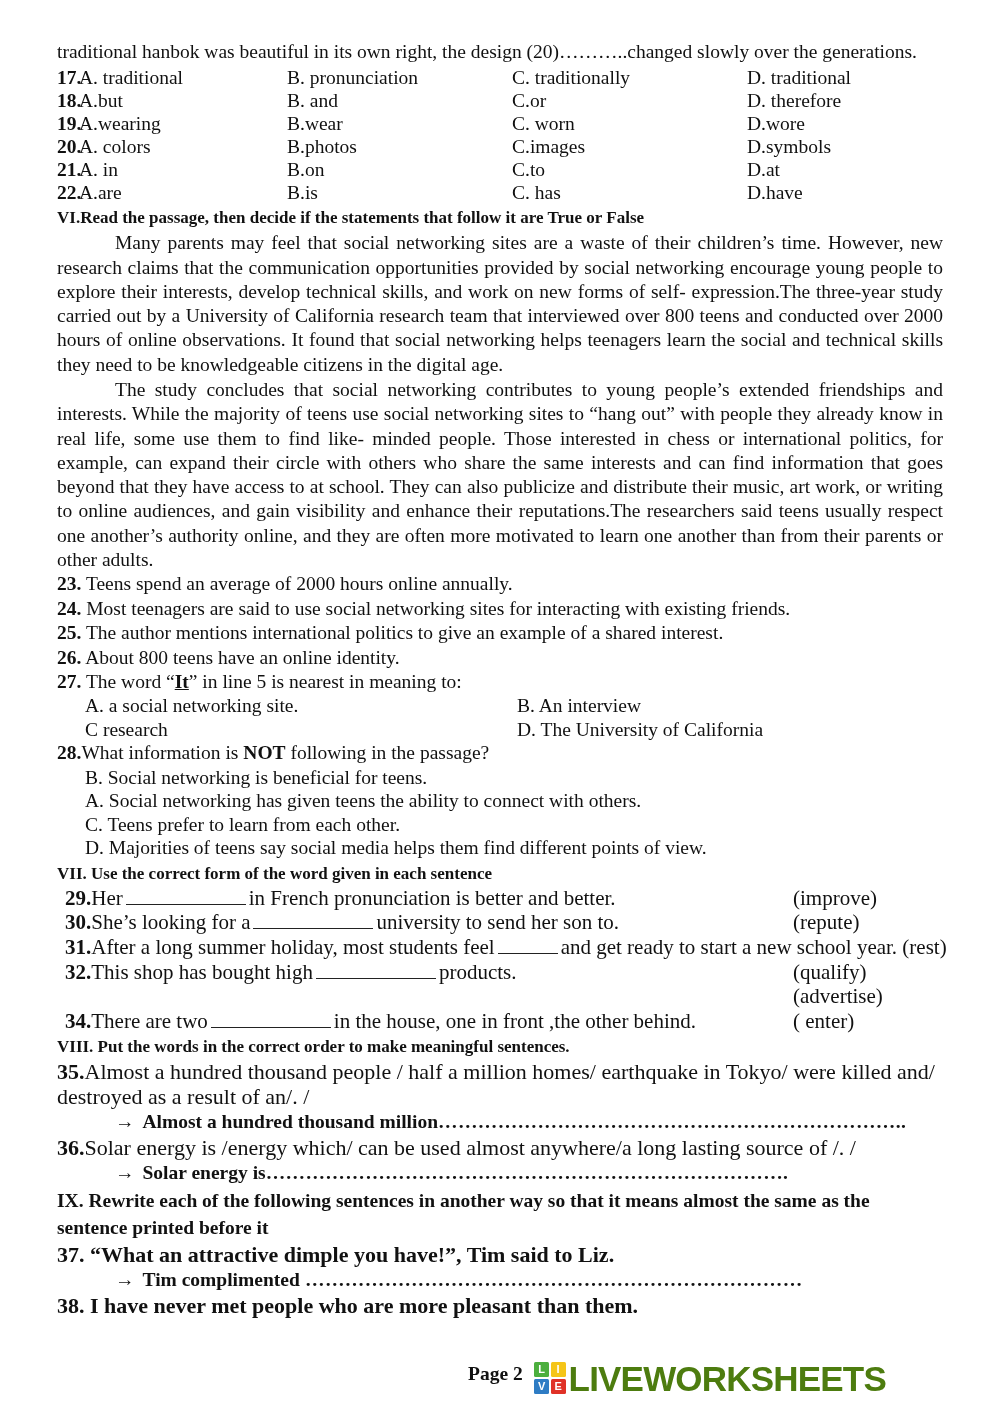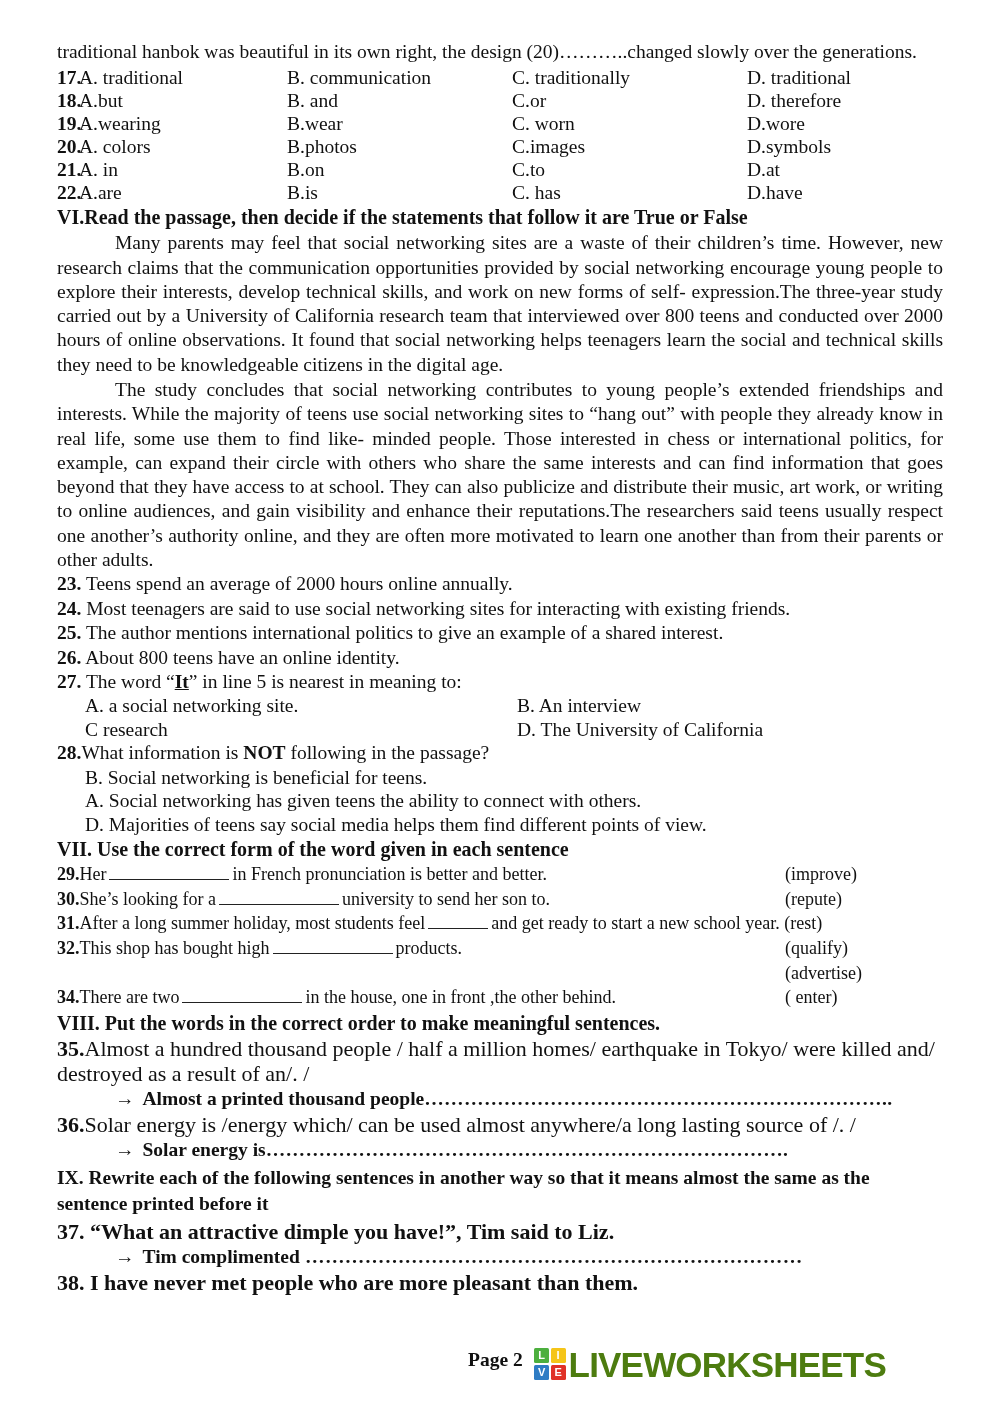--- a/index.html
+++ b/index.html
@@ -47,21 +47,21 @@
   }
   .col-num  { width: 22px; }
   .col-a    { width: 208px; }
   .col-b    { width: 225px; }
   .col-c    { width: 235px; }
   .col-d    { width: auto; }
   .qnum { font-weight: bold; }
   
   .section-head {
     font-weight: bold;
-    font-size: 20px;
+    font-size: 17px;
     line-height: 25px;
     margin: 1px 0 0 0;
   }
   .section-head-wrap {
     font-weight: bold;
     font-size: 19.5px;
     line-height: 26.5px;
     margin: 2px 0 1px 0;
   }
   
@@ -99,24 +99,25 @@
     position: relative;
     font-size: 19.5px;
     line-height: 23.5px;
     height: 23.5px;
   }
   .two-col-opts .left { position: absolute; left: 28px; top: 0; white-space: nowrap; }
   .two-col-opts .right { position: absolute; left: 460px; top: 0; white-space: nowrap; }
   
   .wf-row {
     position: relative;
-    font-size: 18px;
+    font-size: 21px;
     line-height: 24.6px;
     height: 24.6px;
     white-space: nowrap;
+    margin-left: 8px;
   }
   .wf-row .wf-sentence { display: inline; }
   .wf-row .wf-hint {
     position: absolute;
     left: 728px;
     top: 0;
     white-space: nowrap;
   }
   .wf-row.inline-hint .wf-hint { position: static; }
   .blank {
@@ -144,21 +145,21 @@
     overflow: hidden;
   }
   .arrow-line .arrow { font-weight: normal; margin-right: 8px; }
   .dots { letter-spacing: 0.4px; }
   b, .b { font-weight: bold; }
   u { text-decoration: underline; }
   
   .footer {
     position: absolute;
     left: 0;
-    bottom: 14px;
+    bottom: 0;
     width: 892px;
     height: 58px;
   }
   .page-label {
     position: absolute;
     left: 468px;
     top: 8px;
     font-weight: bold;
     font-size: 19.5px;
   }
@@ -208,21 +209,21 @@
       <col class="col-num">
         <col class="col-a">
         <col class="col-b">
         <col class="col-c">
         <col class="col-d">
     </colgroup>
     <tbody>
       <tr>
         <td class="qnum">17.</td>
         <td>A. traditional</td>
-        <td>B. communication</td>
+        <td>B. pronunciation</td>
         <td>C. traditionally</td>
         <td>D. traditional</td>
       </tr>
       <tr>
         <td class="qnum">18.</td>
         <td>A.but</td>
         <td>B. and</td>
         <td>C.or</td>
         <td>D. therefore</td>
       </tr>
@@ -279,20 +280,21 @@
   <div class="two-col-opts">
     <span class="left">C research</span>
     <span class="right">D. The University of California</span>
   </div>
 
   <p class="stmt">
     <span class="b">28.</span><span>What information is </span><b>NOT</b><span> following in the passage?</span>
   </p>
   <p class="opt-line">B. Social networking is beneficial for teens.</p>
   <p class="opt-line">A. Social networking has given teens the ability to connect with others.</p>
+  <p class="opt-line">C. Teens prefer to learn from each other.</p>
   <p class="opt-line">D. Majorities of teens say social media helps them find different points of view.</p>
 
   <p class="section-head">VII. Use the correct form of the word given in each sentence</p>
 
   <div class="wf-row">
     <span class="wf-sentence"><span class="b">29.</span><span>Her</span><span class="blank blank-lg"></span><span>in French pronunciation is better and better.</span></span>
     <span class="wf-hint">(improve)</span>
   </div>
 
   <div class="wf-row">
@@ -315,21 +317,21 @@
   </div>
 
   <div class="wf-row">
     <span class="wf-sentence"><span class="b">34.</span><span>There are two</span><span class="blank blank-lg"></span><span>in the house, one in front ,the other behind.</span></span>
     <span class="wf-hint">( enter)</span>
   </div>
 
   <p class="section-head">VIII. Put the words in the correct order to make meaningful sentences.</p>
 
   <p class="item-wrap"><span class="b">35.</span><span>Almost a hundred thousand people / half a million homes/ earthquake in Tokyo/ were killed and/ destroyed  as a result of an/. /</span></p>
-  <p class="arrow-line"><span class="arrow">→</span><span>Almost a printed thousand people</span><span class="dots">……………………………………………………………..</span></p>
+  <p class="arrow-line"><span class="arrow">→</span><span>Almost a hundred thousand million</span><span class="dots">……………………………………………………………..</span></p>
 
   <p class="item-wrap"><span class="b">36.</span><span>Solar energy is /energy which/ can be used almost anywhere/a long lasting source of /. /</span></p>
   <p class="arrow-line"><span class="arrow">→</span><span>Solar energy is</span><span class="dots">…………………………………………………………………….</span></p>
 
   <p class="section-head-wrap">IX. Rewrite each of the following sentences in another way so that it means almost the same as the sentence printed before it</p>
 
   <p class="item-wrap b"><span>37.</span> <span>“What an attractive dimple you have!”, Tim said to Liz.</span></p>
   <p class="arrow-line"><span class="arrow">→</span><span>Tim complimented</span><span class="dots"> …………………………………………………………………</span></p>
 
   <p class="item-wrap b"><span>38.</span> <span>I have never met people who are more pleasant than them.</span></p>

